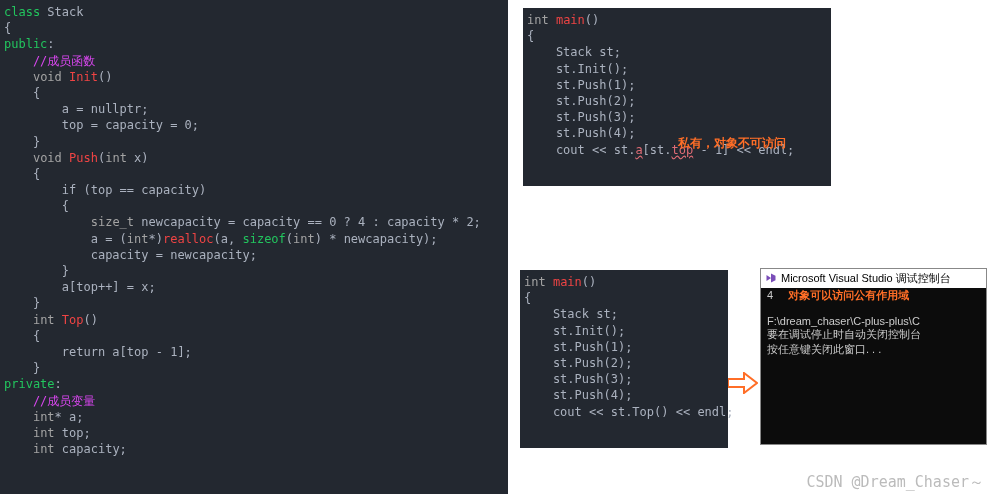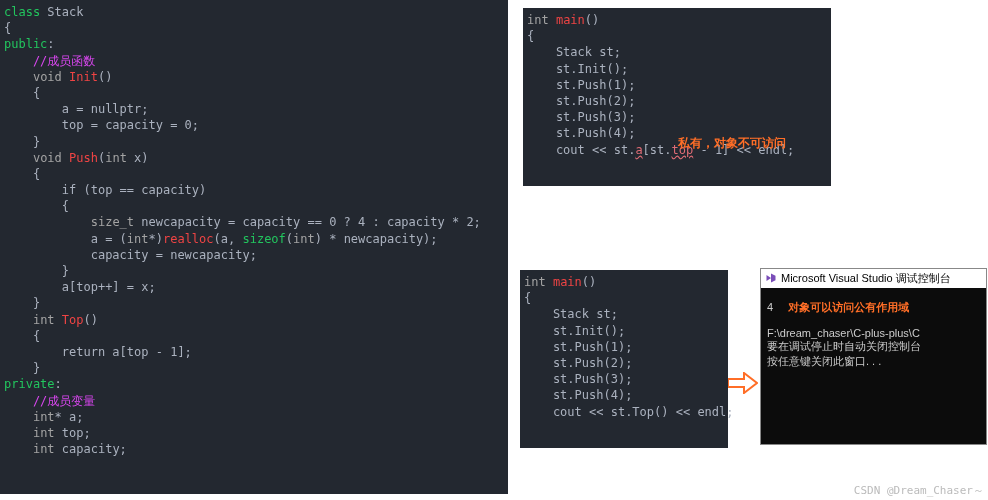--- a/index.html
+++ b/index.html
@@ -3,22 +3,22 @@
 <meta charset="utf-8">
 <style>
 body{margin:0;background:#fff;font-family:Consolas,monospace;font-size:12px;width:988px;height:500px;position:relative}
 .pane{background:#232830;position:absolute;padding:4px;line-height:1.35;color:#abb2bf}
 .kw{color:#22c55e}.ty{color:#a3a3a3}.fn{color:#ef4444}.cm{color:#d946ef}.err{color:#e06c75;text-decoration:wavy underline}
 .line{white-space:pre}
 .anno{color:#ff6e27;font-weight:bold;position:absolute;font-family:Liberation Sans, sans-serif}
 #con{position:absolute;left:760px;top:268px;width:225px;height:175px;background:#0c0c0c;color:#ccc;font-family:"Microsoft YaHei",Consolas,sans-serif;font-size:11px;border:1px solid #888}
 #con .bar{background:#fff;color:#000;padding:2px 4px;display:flex;align-items:center;gap:4px}
 #con .bar svg{width:12px;height:12px}
-#con .body{padding:12px 6px}
-.wm{position:absolute;right:4px;bottom:2px;color:#bbb;font-size:11px}
+#con .body{padding:0 6px}
+.wm{position:absolute;right:4px;bottom:8px;color:#bbb;font-size:15px}
 .arrow{position:absolute;left:728px;top:372px}
 </style>
 </head>
 <body>
 
 <div class="pane" id="p1" style="left:0;top:0;width:500px;height:486px"><span class="line"><span class="kw">class</span><span> Stack</span></span><br><span class="line">{</span><br><span class="line"><span class="kw">public</span><span>:</span></span><br><span class="line cm">    //成员函数</span><br><span class="line"><span>    </span><span class="ty">void</span><span> </span><span class="fn">Init</span><span>()</span></span><br><span class="line">    {</span><br><span class="line">        a = nullptr;</span><br><span class="line">        top = capacity = 0;</span><br><span class="line">    }</span><br><span class="line"><span>    </span><span class="ty">void</span><span> </span><span class="fn">Push</span><span>(</span><span class="ty">int</span><span> x)</span></span><br><span class="line">    {</span><br><span class="line">        if (top == capacity)</span><br><span class="line">        {</span><br><span class="line"><span>            </span><span class="ty">size_t</span><span> newcapacity = capacity == 0 ? 4 : capacity * 2;</span></span><br><span class="line"><span>            a = (</span><span class="ty">int</span><span>*)</span><span class="fn">realloc</span><span>(a, </span><span class="kw">sizeof</span><span>(</span><span class="ty">int</span><span>) * newcapacity);</span></span><br><span class="line">            capacity = newcapacity;</span><br><span class="line">        }</span><br><span class="line">        a[top++] = x;</span><br><span class="line">    }</span><br><span class="line"><span>    </span><span class="ty">int</span><span> </span><span class="fn">Top</span><span>()</span></span><br><span class="line">    {</span><br><span class="line">        return a[top - 1];</span><br><span class="line">    }</span><br><span class="line"><span class="kw">private</span><span>:</span></span><br><span class="line cm">    //成员变量</span><br><span class="line"><span>    </span><span class="ty">int</span><span>* a;</span></span><br><span class="line"><span>    </span><span class="ty">int</span><span> top;</span></span><br><span class="line"><span>    </span><span class="ty">int</span><span> capacity;</span></span><br></div>
 
 <div class="pane" id="p2" style="left:523px;top:8px;width:300px;height:170px"><span class="line"><span class="ty">int</span><span> </span><span class="fn">main</span><span>()</span></span><br><span class="line">{</span><br><span class="line">    Stack st;</span><br><span class="line">    st.Init();</span><br><span class="line">    st.Push(1);</span><br><span class="line">    st.Push(2);</span><br><span class="line">    st.Push(3);</span><br><span class="line">    st.Push(4);</span><br><span class="line"><span>    cout &lt;&lt; st.</span><span class="err">a</span><span>[st.</span><span class="err">top</span><span> - 1] &lt;&lt; endl;</span></span><br></div>
 <div class="anno" style="left:678px;top:135px">私有，对象不可访问</div>
 

